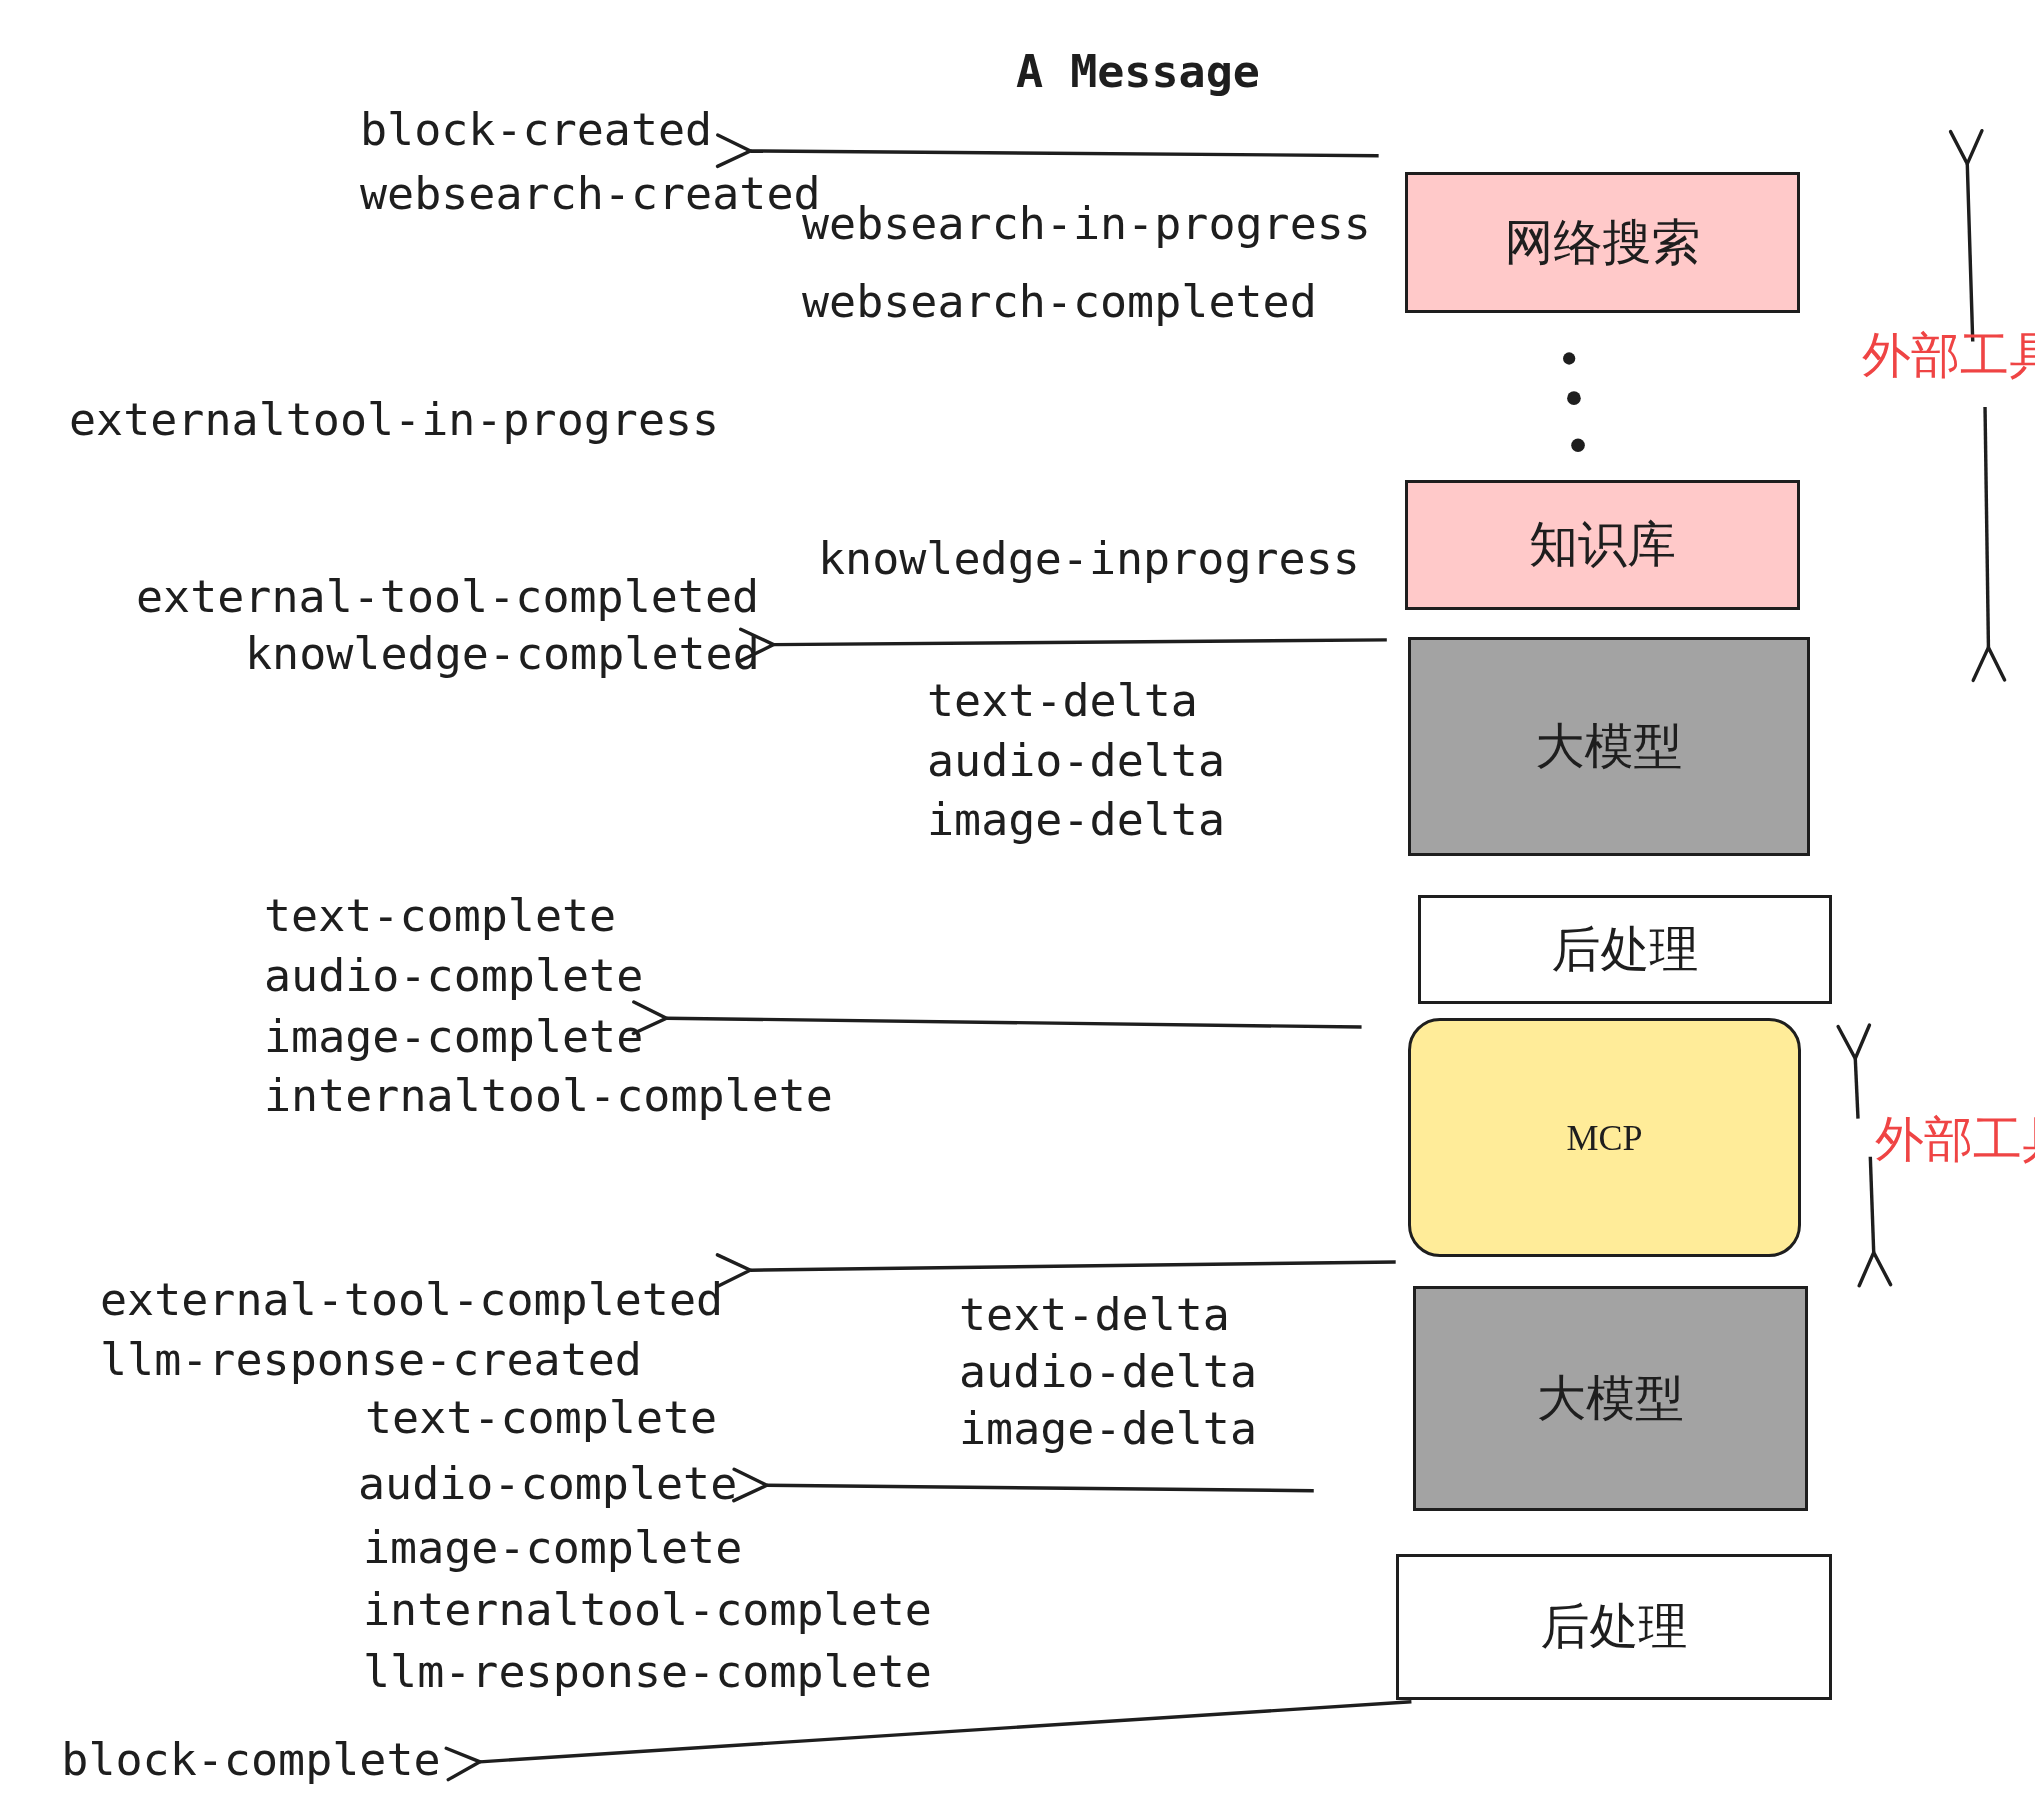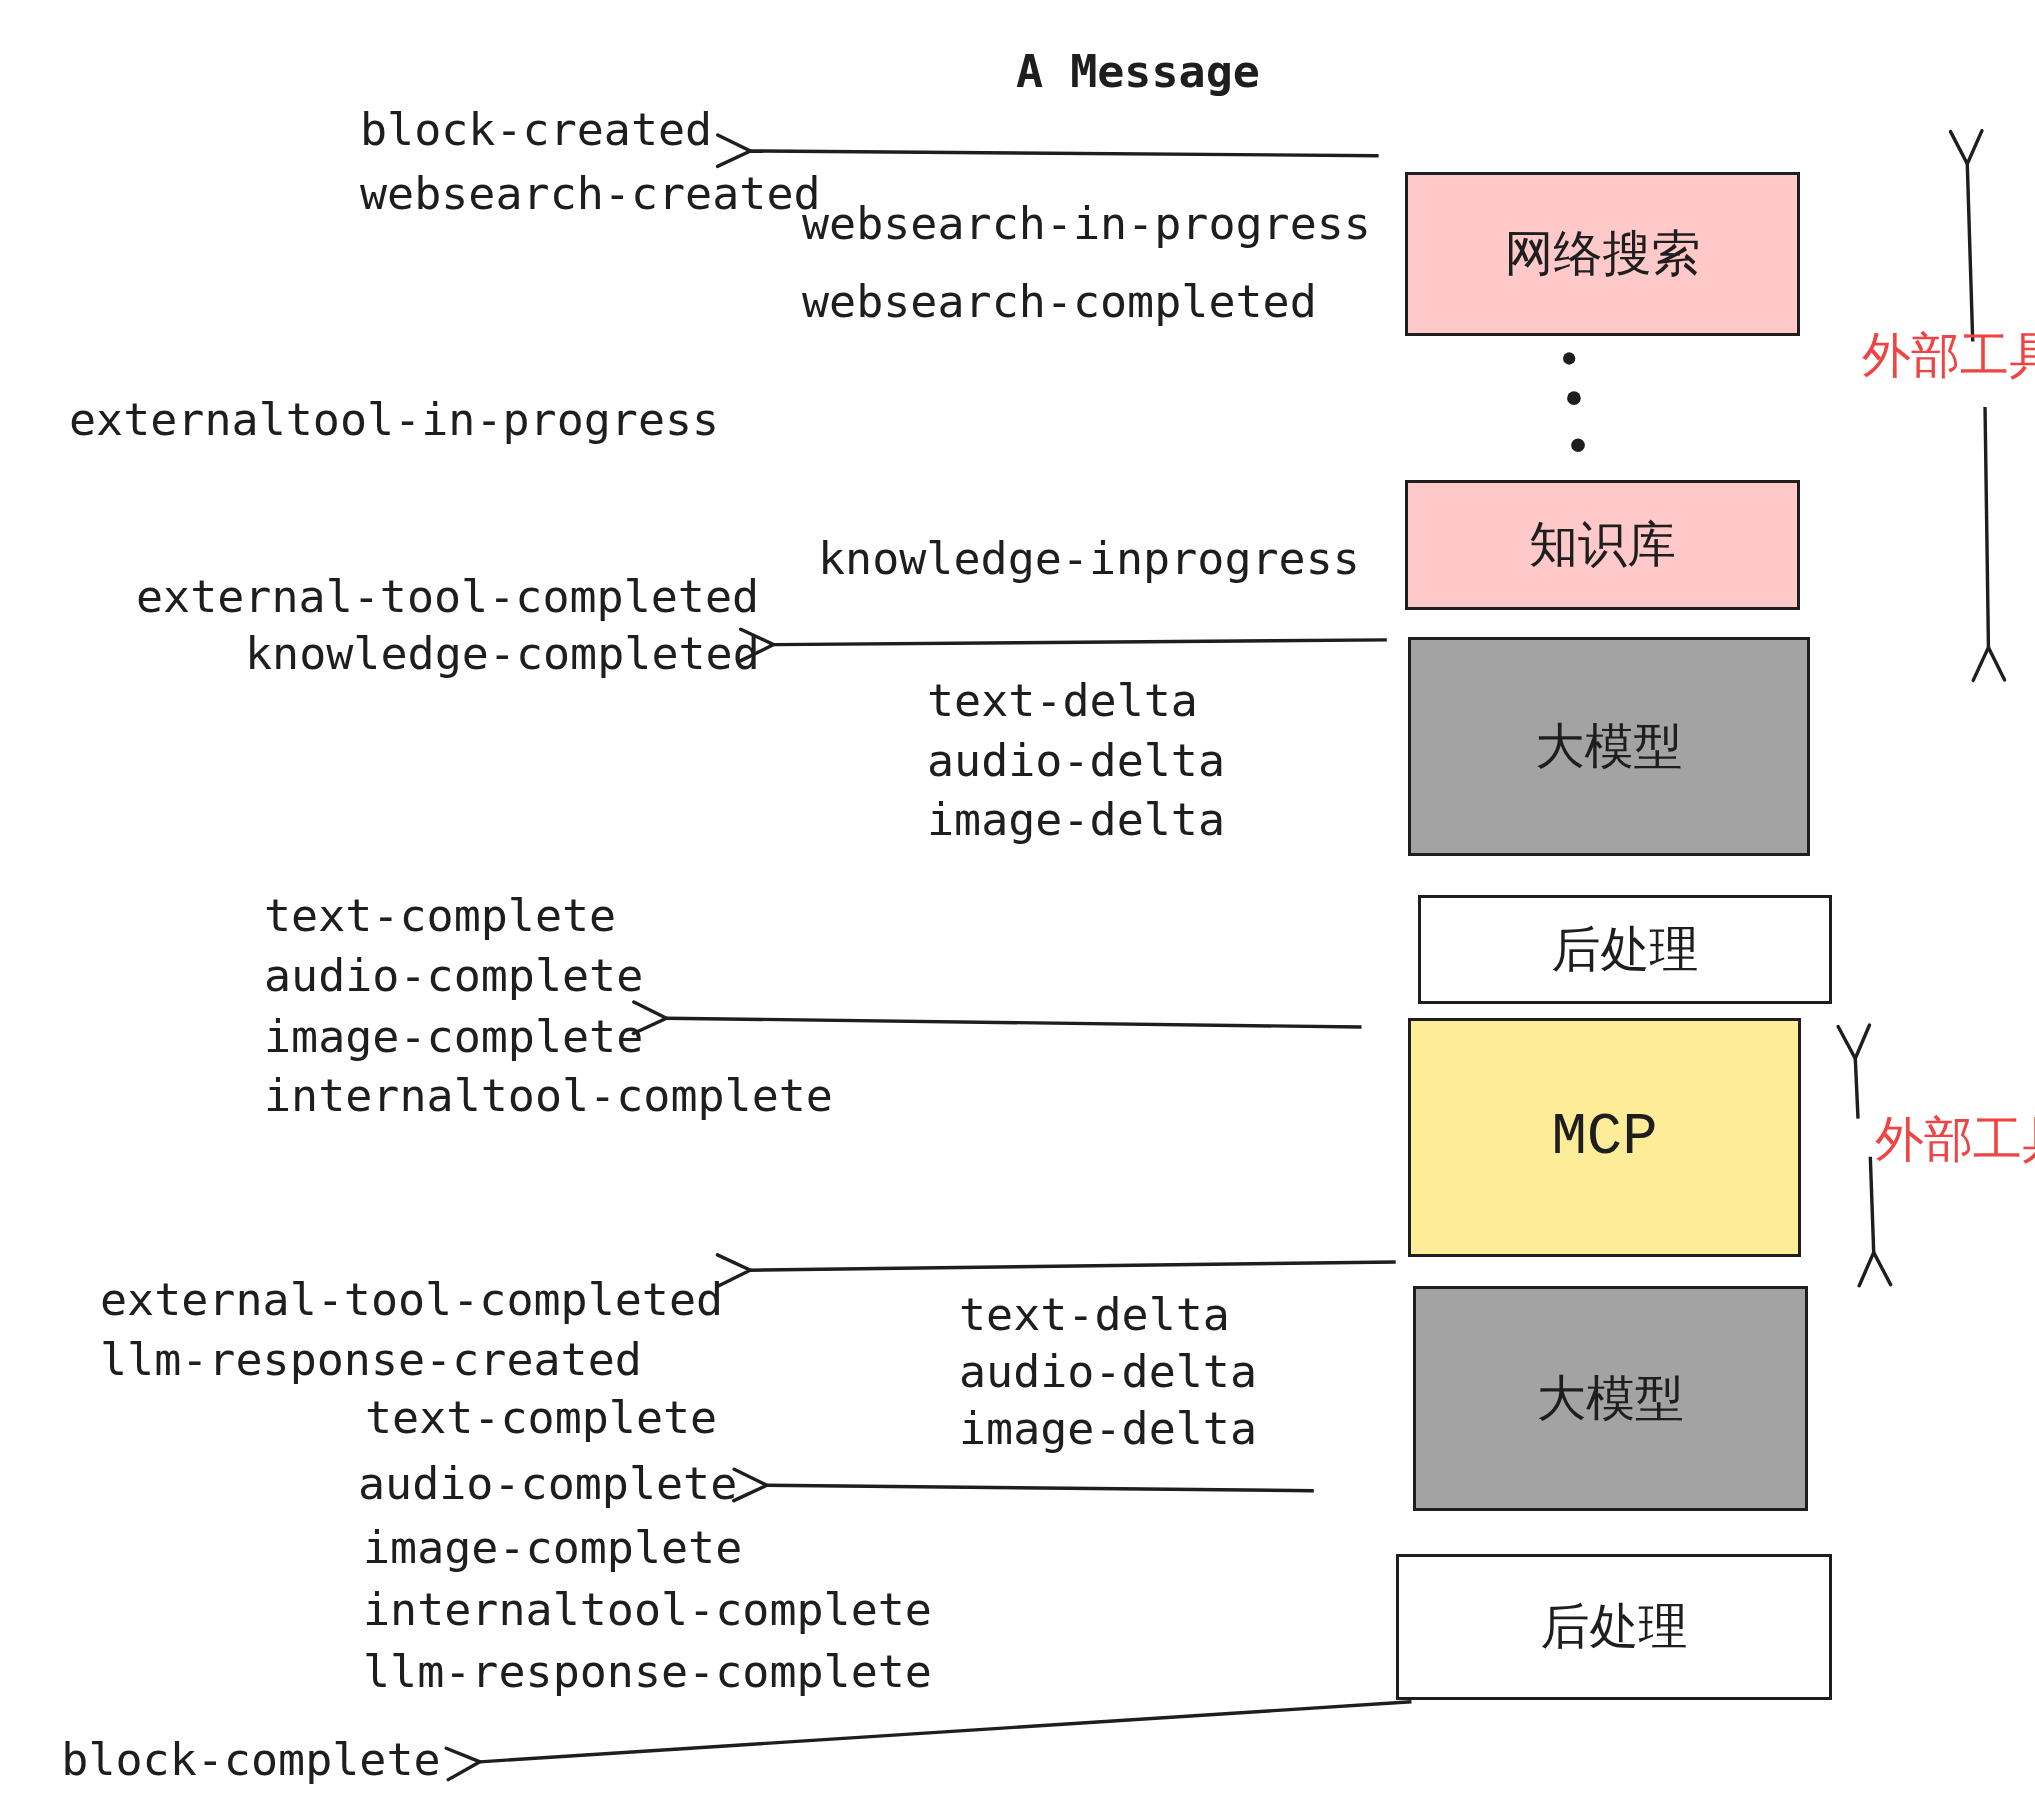--- a/index.html
+++ b/index.html
@@ -30,21 +30,21 @@
   .box{
     position:absolute;
     border:3.4px solid #1e1e1e;
     display:flex;
     align-items:center;
     justify-content:center;
     font-family:"DejaVu Sans","Liberation Sans",sans-serif;
     font-size:49px;
     box-sizing:border-box;
   }
-  .box.mono{ font-family:Liberation Mono, monospace; font-size:59px; }
+  .box.mono{ font-family:Liberation Serif, serif; font-size:36px;border-radius:32px; }
   .pink{ background:#ffc9c9; }
   .green{ background:#a3a3a3; }
   .yellow{ background:#ffec99; }
   .white{ background:#ffffff; }
   .side-label{
     position:absolute;
     font-family:"DejaVu Sans","Liberation Sans",sans-serif;
     font-size:49px;
     line-height:49px;
     white-space:nowrap;
@@ -81,21 +81,21 @@
 
     <g>
       <circle cx="2229" cy="525" r="9" fill="#1e1e1e"></circle>
       <circle cx="2236" cy="583" r="10" fill="#1e1e1e"></circle>
       <circle cx="2242" cy="652" r="10" fill="#1e1e1e"></circle>
     </g>
   </svg>
 
   <div class="title" style="left:969px; top:49px;">A Message</div>
 
-  <div class="box pink" style="left:1358px; top:172px;  width:395px; height:164px;">
+  <div class="box pink" style="left:1358px; top:172px;  width:395px; height:141px;">
     <span>网络搜索</span>
   </div>
 
   <div class="box pink" style="left:1358px; top:480px;  width:395px; height:130px;">
     <span>知识库</span>
   </div>
 
   <div class="box green" style="left:1361px; top:637px;  width:402px; height:219px;">
     <span>大模型</span>
   </div>

